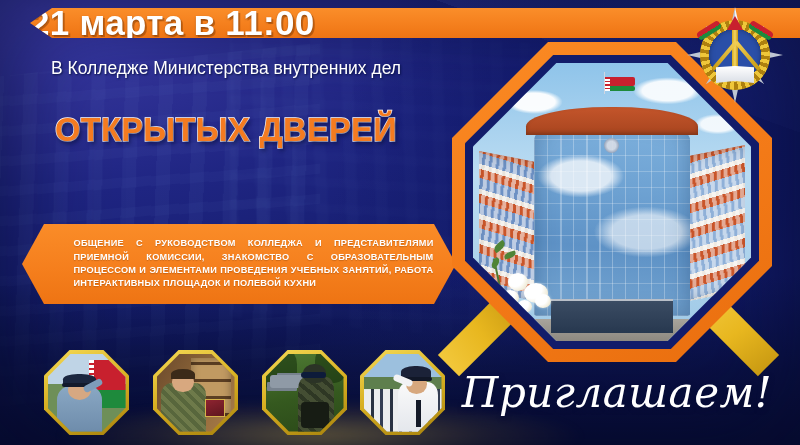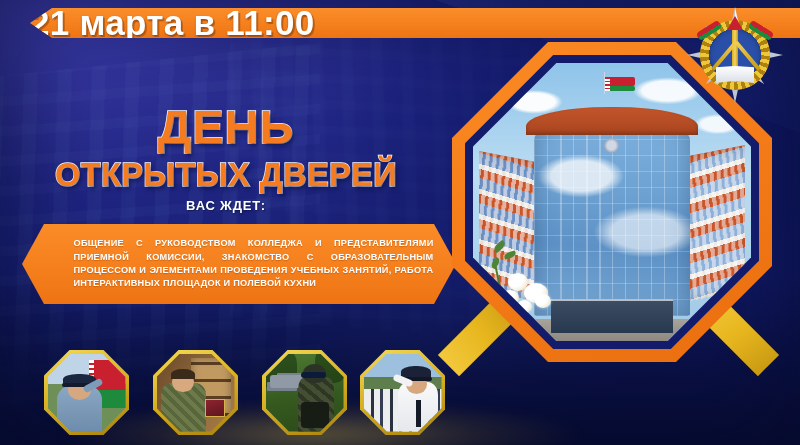--- a/index.html
+++ b/index.html
@@ -337,27 +337,26 @@
   <div class="bg-right"></div>
   <div class="bg-bottomdark"></div>
   <div class="bg-glow"></div>
   <div class="bg-vignette"></div>
 
   <div class="date-banner">
     <span class="txt">21 марта в 11:00</span>
   </div>
 
   <div class="subtitle">
+    <div>В Колледже Министерства внутренних дел</div>
   </div>
 
   <div class="headline">
-    <span class="l1">ДЕНЬ</span>
     <span class="l2">ОТКРЫТЫХ ДВЕРЕЙ</span>
   </div>
-  <div class="waits">ВАС ЖДЕТ:</div>
 
   <div class="info-hex">
     <div class="body">ОБЩЕНИЕ С РУКОВОДСТВОМ КОЛЛЕДЖА И ПРЕДСТАВИТЕЛЯМИ ПРИЕМНОЙ КОМИССИИ, ЗНАКОМСТВО С ОБРАЗОВАТЕЛЬНЫМ ПРОЦЕССОМ И ЭЛЕМЕНТАМИ ПРОВЕДЕНИЯ УЧЕБНЫХ ЗАНЯТИЙ, РАБОТА ИНТЕРАКТИВНЫХ ПЛОЩАДОК И ПОЛЕВОЙ КУХНИ</div>
   </div>
 
   <div class="gold-l"></div>
   <div class="gold-r"></div>
 
   <div class="oct-wrap">
     <div class="oct"></div>
@@ -457,14 +456,15 @@
           <div class="body"></div>
           <div class="tie"></div>
       <div class="head"></div>
           <div class="cap"></div>
           <div class="peak"></div>
           <div class="arm"></div>
     </div>
       </div>
   </div>
 
+  <div class="invite">Приглашаем!</div>
 
 </div>
 
 </body></html>

